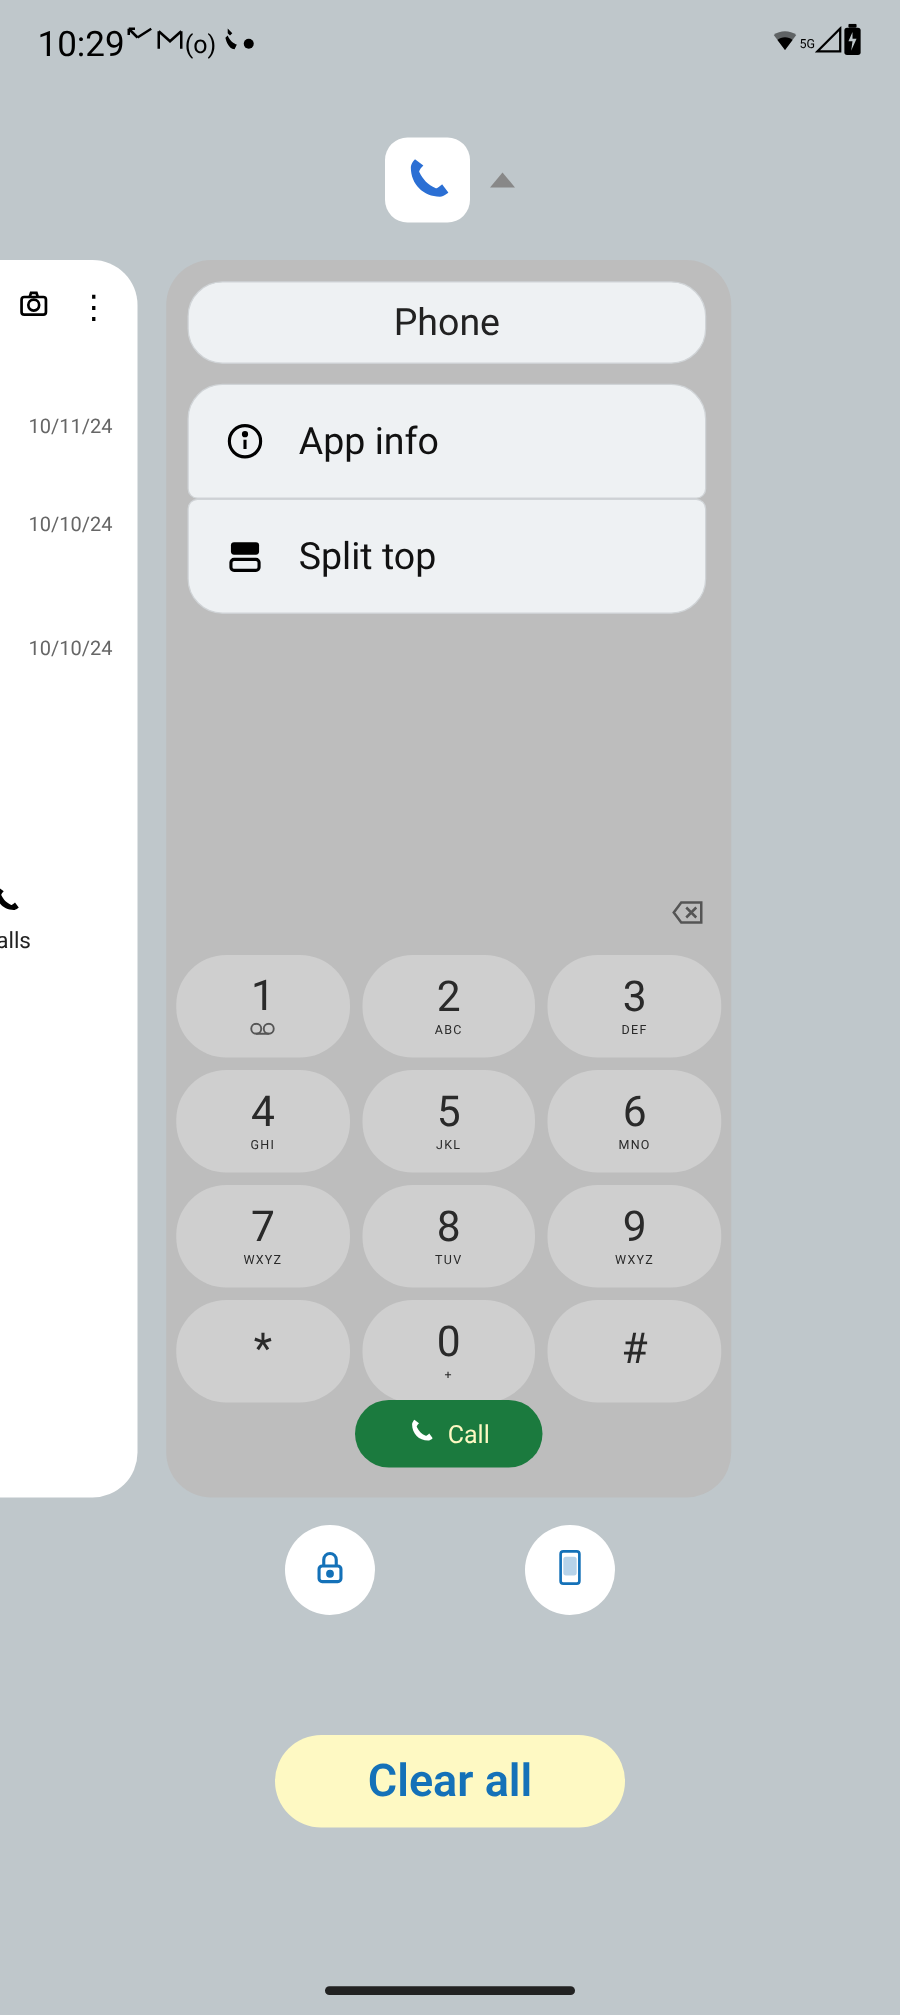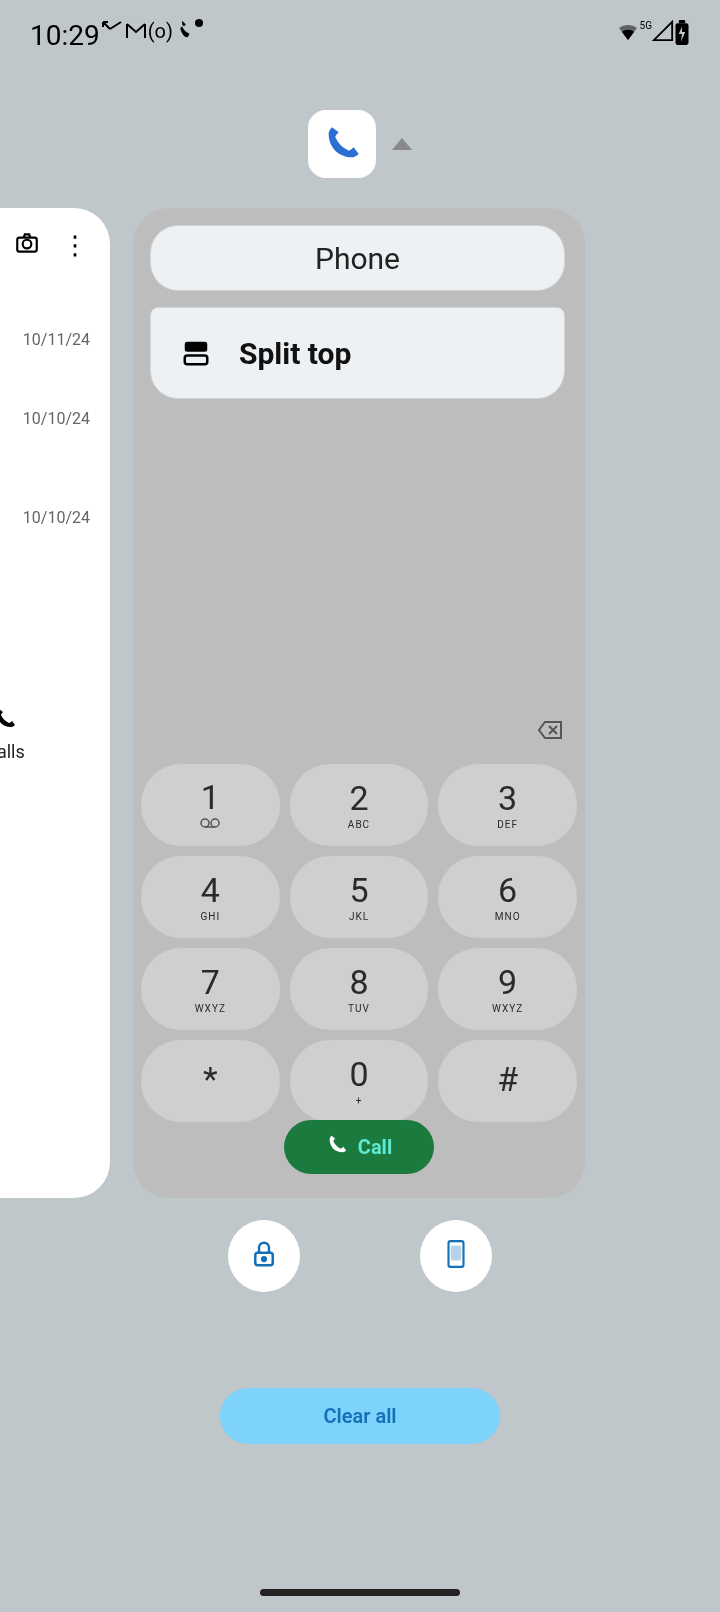--- a/index.html
+++ b/index.html
@@ -14,21 +14,21 @@
   
   .status-bar {
     position: absolute;
     top: 0; left: 0; right: 0;
     height: 70px;
     display: flex;
     align-items: center;
     justify-content: space-between;
     padding: 0 30px;
   }
-  .status-left, .status-right { display: flex; align-items: flex-start; gap: 0; }
+  .status-left, .status-right { display: flex; align-items: center; gap: 0; }
   .status-time { font-size: 28px; font-weight: 400; color: #000; }
   .status-icon { font-size: 22px; color: #000; }
   .dot { width: 8px; height: 8px; border-radius: 50%; background: #000; }
 
   
   .app-header {
     position: absolute;
     top: 110px; left: 0; right: 0;
     display: flex;
     justify-content: center;
@@ -75,21 +75,21 @@
     height: 92px;
     display: flex;
     align-items: center;
     padding-left: 28px;
     gap: 26px;
     font-size: 30px;
     color: #111;
     border: 1px solid #d0d4d7;
   }
   .popup-item.first { border-radius: 28px 28px 8px 8px; }
-  .popup-item.last { border-radius: 8px 8px 28px 28px; font-weight: bold; }
+  .popup-item.last { border-radius: 8px 8px 28px 28px; }
   .pi-icon { width: 34px; height: 34px; display:flex;align-items:center;justify-content:center; }
 
   
   .card-phone {
     position: absolute;
     top: 208px;
     left: 133px;
     width: 452px;
     height: 990px;
     background: #bdbdbd;
@@ -120,27 +120,26 @@
     justify-content: center;
     color: #2a2a2a;
   }
   .key-num { font-size: 34px; font-weight: 400; line-height: 1; }
   .key-sub { font-size: 10px; margin-top: 4px; letter-spacing: 1px; }
   .call-btn {
     position: absolute;
     bottom: 24px;
     left: 50%; transform: translateX(-50%);
     background: #1b7a3e;
-    color: #5eead4;
+    color: #fef9c3;
     width: 150px; height: 54px;
     border-radius: 30px;
     display: flex; align-items:center; justify-content:center;
     gap: 10px;
     font-size: 20px;
-    font-weight: bold;
   }
 
   
   .card-left {
     position: absolute;
     top: 208px;
     left: -100px;
     width: 210px;
     height: 990px;
     background: #fff;
@@ -166,25 +165,25 @@
     width: 72px; height: 72px; border-radius: 50%;
     background: #fff;
     display: flex; align-items:center; justify-content:center;
   }
 
   
   .clear-pill {
     position: absolute;
     top: 1388px;
     left: 50%; transform: translateX(-50%);
-    width: 280px; height: 56px;
-    background: #7dd3fc;
+    width: 280px; height: 74px;
+    background: #fef9c3;
     border-radius: 40px;
     display: flex; align-items:center; justify-content:center;
-    font-size: 20px; font-weight: 600;
+    font-size: 36px; font-weight: 600;
     color: #1471b8;
   }
 
   
   .nav-handle {
     position: absolute;
     bottom: 16px;
     left: 50%; transform: translateX(-50%);
     width: 200px; height: 7px;
     background: #222;
@@ -348,20 +347,30 @@
             <path d="M6 2 C6 2 4 4 4 6 C4 14 10 20 18 20 C20 20 22 18 22 18 L19 14 C19 14 17 16 16 16 C12 14 10 12 8 8 C8 7 10 5 10 5 Z"></path>
           </svg>
       </span>
       <span>Call</span>
     </div>
   </div>
 </div>
 
 <div class="popup">
   <div class="popup-title">Phone</div>
+  <div class="popup-item first">
+    <span class="pi-icon">
+      <svg width="30" height="30" viewBox="0 0 24 24" fill="none" stroke="#000" stroke-width="2">
+          <circle cx="12" cy="12" r="10"></circle>
+          <line x1="12" y1="11" x2="12" y2="17"></line>
+          <circle cx="12" cy="7.5" r="1" fill="#000"></circle>
+        </svg>
+    </span>
+    <span>App info</span>
+  </div>
   <div class="popup-item last">
     <span class="pi-icon">
       <svg width="30" height="30" viewBox="0 0 24 24">
           <rect x="3" y="3" width="18" height="8" rx="2" fill="#000"></rect>
           <rect x="3" y="14" width="18" height="7" rx="2" fill="none" stroke="#000" stroke-width="2"></rect>
         </svg>
     </span>
     <span>Split top</span>
   </div>
 </div>

